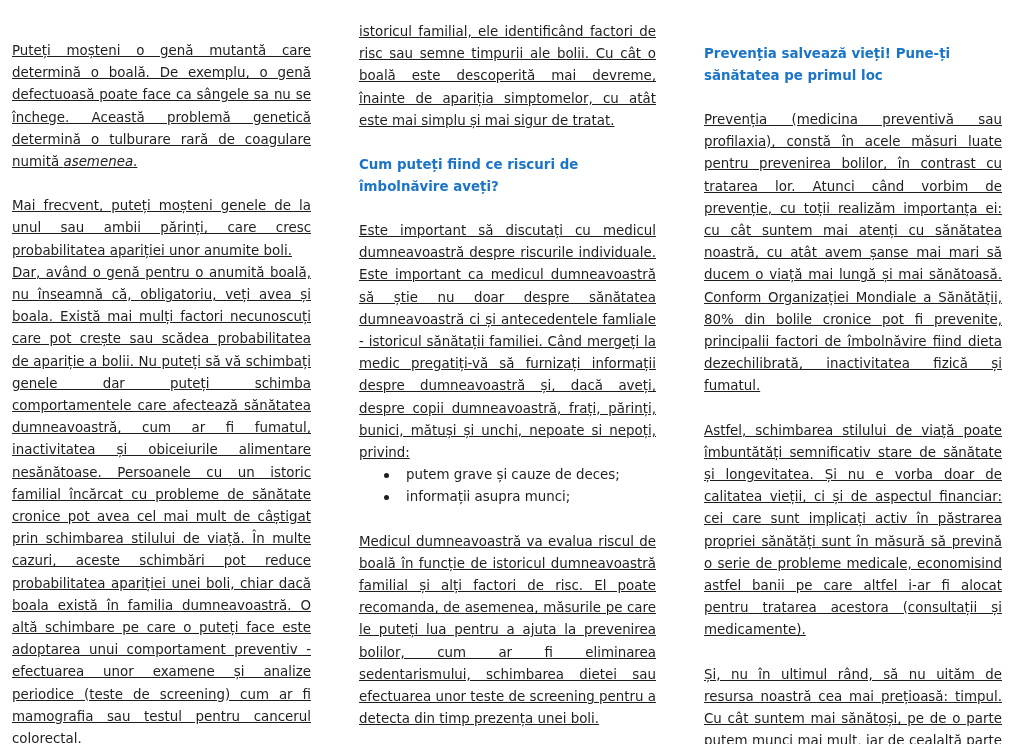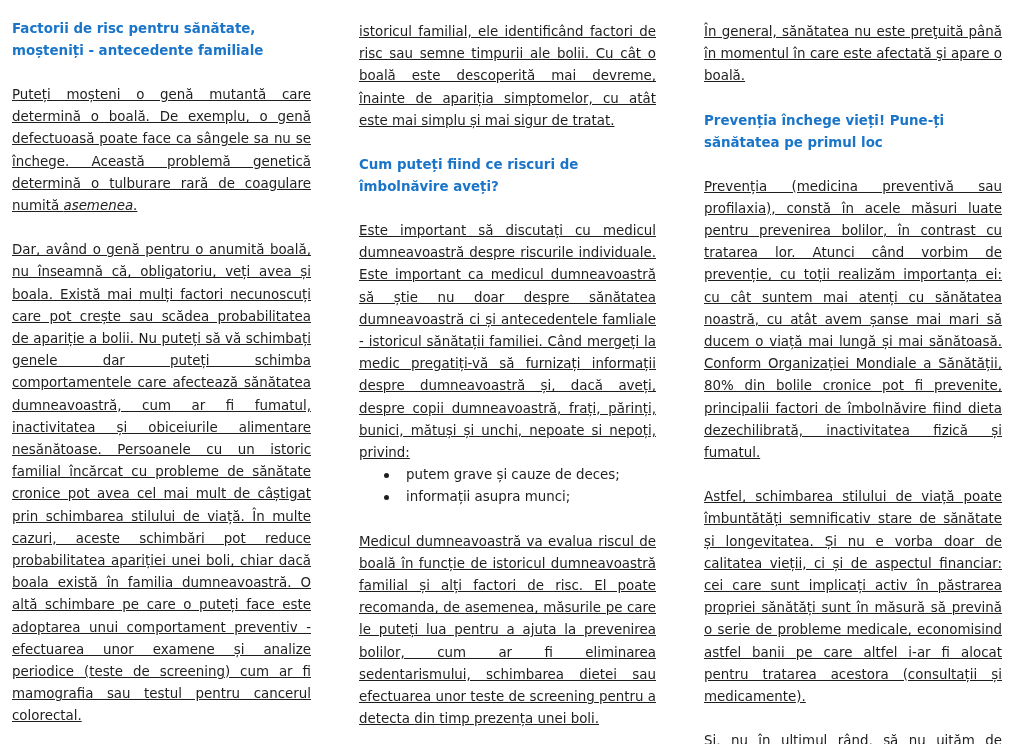--- a/index.html
+++ b/index.html
@@ -26,46 +26,45 @@
   ul.bullets li { position: relative; padding-left: 47px; line-height: 22.2px; margin-bottom: 0px; }
   ul.bullets li .dot {
     position: absolute; left: 25px; top: 9px; width: 5px; height: 5px;
     background: #1e1e1e; border-radius: 50%;
   }
 </style>
 </head>
 <body>
 
 <div class="col c1">
-  <h2>Factorii de risc pentru sănătate, moșteniți - antecedente familiale</h2>
   <div class="gap"></div>
   <p><span>Puteți moșteni o genă mutantă care determină o boală. De exemplu, o genă defectuoasă poate face ca sângele sa nu se închege. Această problemă genetică determină o tulburare rară de coagulare numită </span><em>asemenea</em><span>.</span></p>
   <div class="gap"></div>
+  <p>Mai frecvent, puteți moșteni genele de la unul sau ambii părinți, care cresc probabilitatea apariției unor anumite boli.</p>
   <p>Dar, având o genă pentru o anumită boală, nu înseamnă că, obligatoriu, veți avea și boala. Există mai mulți factori necunoscuți care pot crește sau scădea probabilitatea de apariție a bolii. Nu puteți să vă schimbați genele dar puteți schimba comportamentele care afectează sănătatea dumneavoastră, cum ar fi fumatul, inactivitatea și obiceiurile alimentare nesănătoase. Persoanele cu un istoric familial încărcat cu probleme de sănătate cronice pot avea cel mai mult de câștigat prin schimbarea stilului de viață. În multe cazuri, aceste schimbări pot reduce probabilitatea apariției unei boli, chiar dacă boala există în familia dumneavoastră. O altă schimbare pe care o puteți face este adoptarea unui comportament preventiv - efectuarea unor examene și analize periodice (teste de screening) cum ar fi mamografia sau testul pentru cancerul colorectal.</p>
 
 </div>
 
 <div class="col c2">
   <p>istoricul familial, ele identificând factori de risc sau semne timpurii ale bolii. Cu cât o boală este descoperită mai devreme, înainte de apariția simptomelor, cu atât este mai simplu și mai sigur de tratat.</p>
   <div class="gap"></div>
   <h2>Cum puteți fiind ce riscuri de îmbolnăvire aveți?</h2>
   <div class="gap"></div>
   <p>Este important să discutați cu medicul dumneavoastră despre riscurile individuale. Este important ca medicul dumneavoastră să știe nu doar despre sănătatea dumneavoastră ci și antecedentele famliale - istoricul sănătații familiei. Când mergeți la medic pregatiți-vă să furnizați informații despre dumneavoastră și, dacă aveți, despre copii dumneavoastră, frați, părinți, bunici, mătuși și unchi, nepoate si nepoți, privind:</p>
   <ul class="bullets">
     <li><span class="dot"></span><span>putem grave și cauze de deces;</span></li>
     <li><span class="dot"></span><span>informații asupra munci;</span></li>
   </ul>
   <div class="gap"></div>
   <p>Medicul dumneavoastră va evalua riscul de boală în funcție de istoricul dumneavoastră familial și alți factori de risc. El poate recomanda, de asemenea, măsurile pe care le puteți lua pentru a ajuta la prevenirea bolilor, cum ar fi eliminarea sedentarismului, schimbarea dietei sau efectuarea unor teste de screening pentru a detecta din timp prezența unei boli.</p>
 </div>
 
 <div class="col c3">
-  <p>În general, sănătatea nu este preţuită până în momentul în care este afectată şi apare o boală.</p>
   <div class="gap"></div>
-  <h2>Prevenția închege vieți! Pune-ți sănătatea pe primul loc</h2>
+  <h2>Prevenția salvează vieți! Pune-ți sănătatea pe primul loc</h2>
   <div class="gap"></div>
   <p>Prevenția (medicina preventivă sau profilaxia), constă în acele măsuri luate pentru prevenirea bolilor, în contrast cu tratarea lor. Atunci când vorbim de prevenție, cu toții realizăm importanța ei: cu cât suntem mai atenți cu sănătatea noastră, cu atât avem șanse mai mari să ducem o viață mai lungă și mai sănătoasă. Conform Organizației Mondiale a Sănătății, 80% din bolile cronice pot fi prevenite, principalii factori de îmbolnăvire fiind dieta dezechilibrată, inactivitatea fizică și fumatul.</p>
   <div class="gap"></div>
   <p>Astfel, schimbarea stilului de viață poate îmbuntătăți semnificativ stare de sănătate și longevitatea. Și nu e vorba doar de calitatea vieții, ci și de aspectul financiar: cei care sunt implicați activ în păstrarea propriei sănătăți sunt în măsură să prevină o serie de probleme medicale, economisind astfel banii pe care altfel i-ar fi alocat pentru tratarea acestora (consultații și medicamente).</p>
   <div class="gap"></div>
   <p>Și, nu în ultimul rând, să nu uităm de resursa noastră cea mai prețioasă: timpul. Cu cât suntem mai sănătoși, pe de o parte putem munci mai mult, iar de cealaltă parte suntem mai mult timp alături de cei dragi.</p>
 
 </div>
 
 </body></html>

